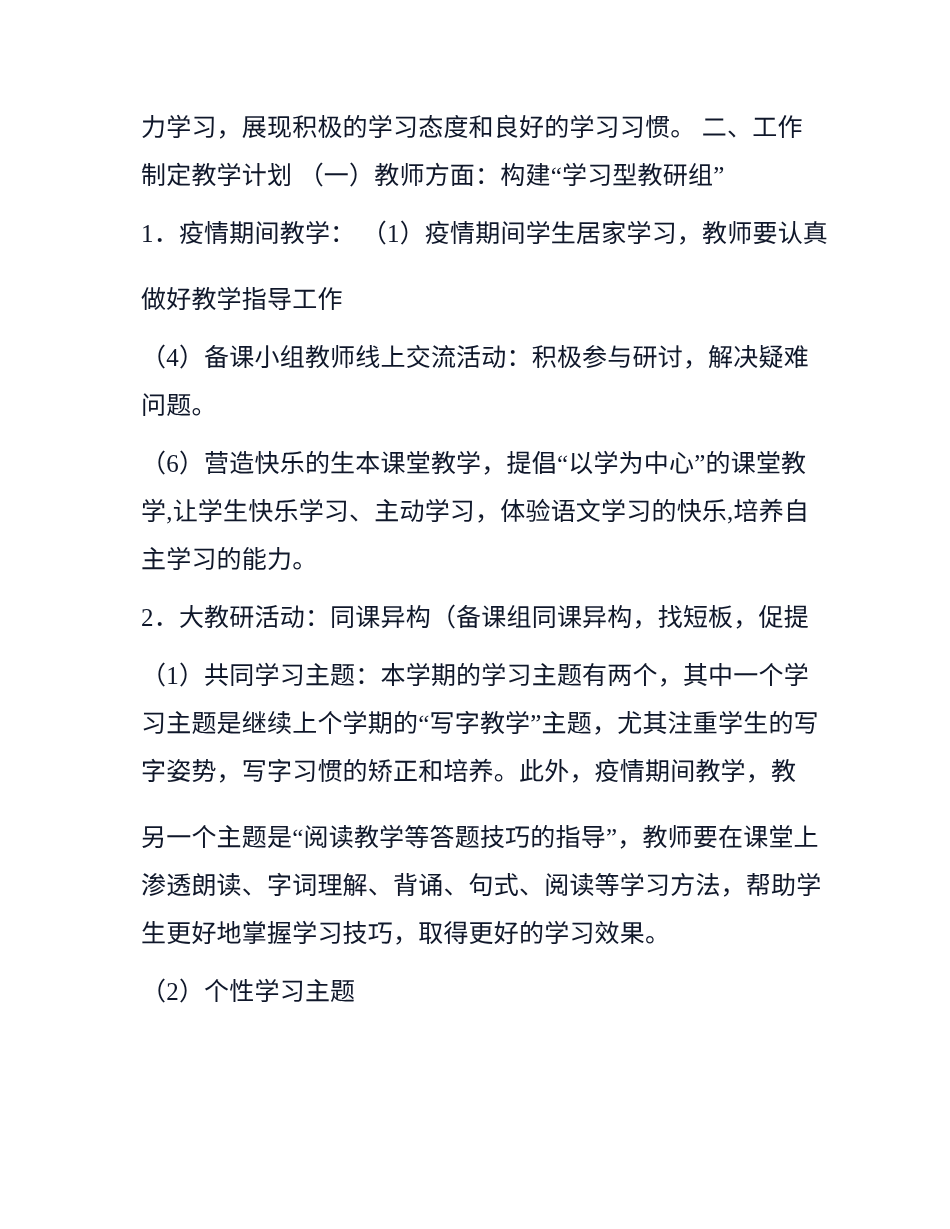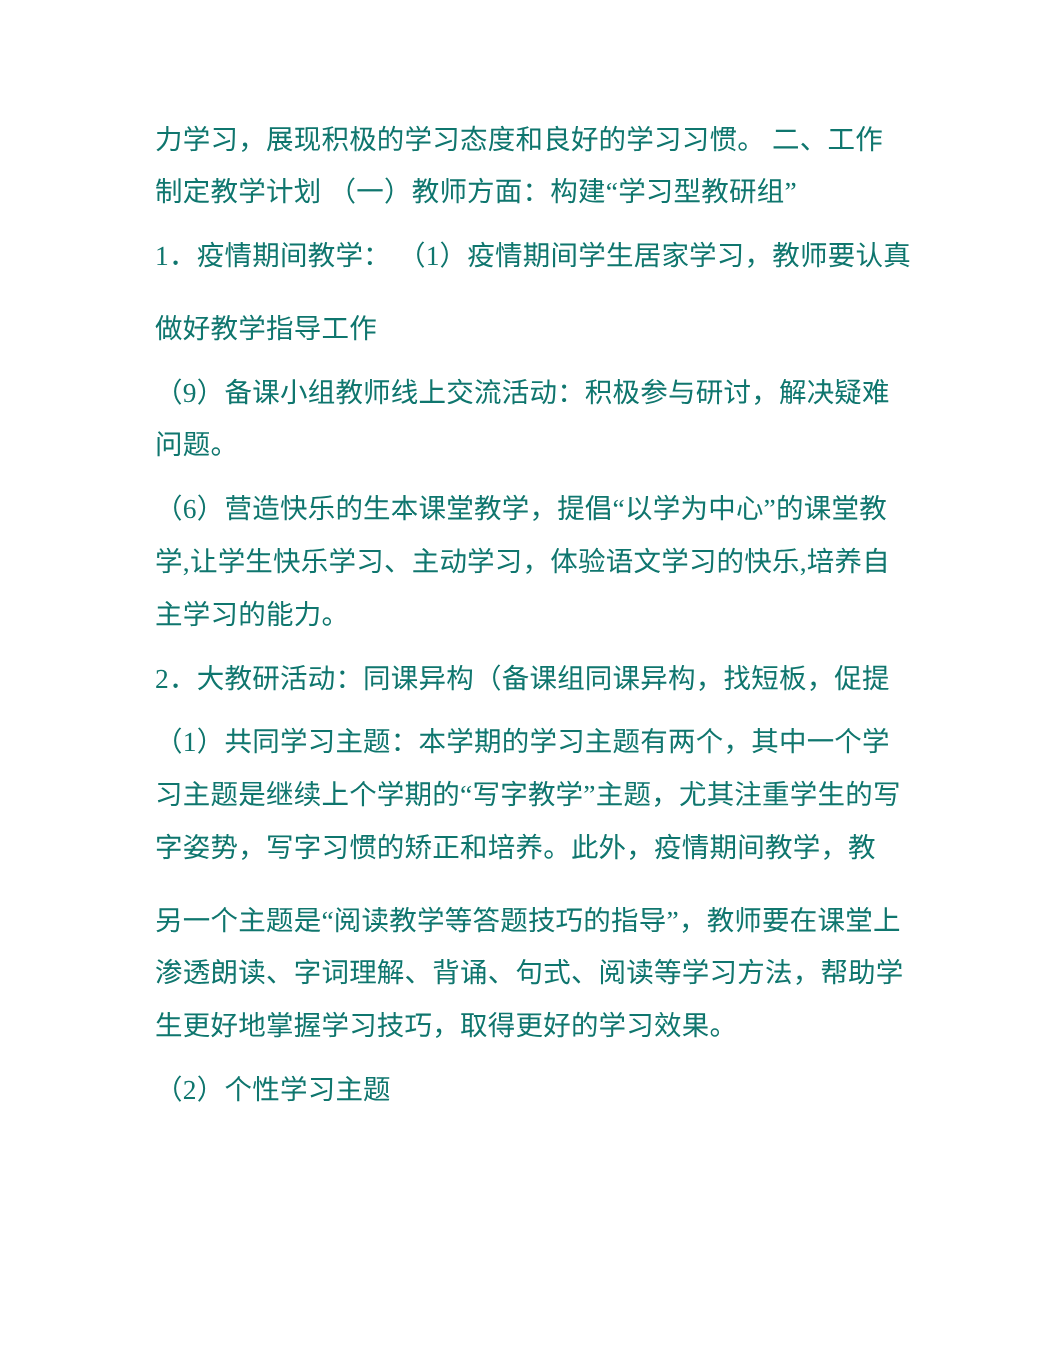--- a/index.html
+++ b/index.html
@@ -18,21 +18,21 @@
     font-family: "Liberation Serif", "DejaVu Serif", serif;
   }
   .para {
     margin: 0 0 10px 0;
     padding: 0;
   }
   .line {
     font-size: 25px;
     line-height: 48px;
     letter-spacing: 0.2px;
-    color: #0f766e;
+    color: #0f172a;
     white-space: pre;
     font-weight: 400;
   }
 </style>
 </head>
 <body>
 
 <div class="page">
 
   <p class="para">
@@ -40,21 +40,21 @@
     <span class="line">制定教学计划 （一）教师方面：构建“学习型教研组”</span>
   </p>
 
   <p class="para">
     <span class="line">1．疫情期间教学： （1）疫情期间学生居家学习，教师要认真</span><br>
     <br>
     <span class="line">做好教学指导工作</span>
   </p>
 
   <p class="para">
-    <span class="line">（9）备课小组教师线上交流活动：积极参与研讨，解决疑难</span><br>
+    <span class="line">（4）备课小组教师线上交流活动：积极参与研讨，解决疑难</span><br>
     <span class="line">问题。</span>
   </p>
 
   <p class="para">
     <span class="line">（6）营造快乐的生本课堂教学，提倡“以学为中心”的课堂教</span><br>
     <span class="line">学,让学生快乐学习、主动学习，体验语文学习的快乐,培养自</span><br>
     <span class="line">主学习的能力。</span>
   </p>
 
   <p class="para">

